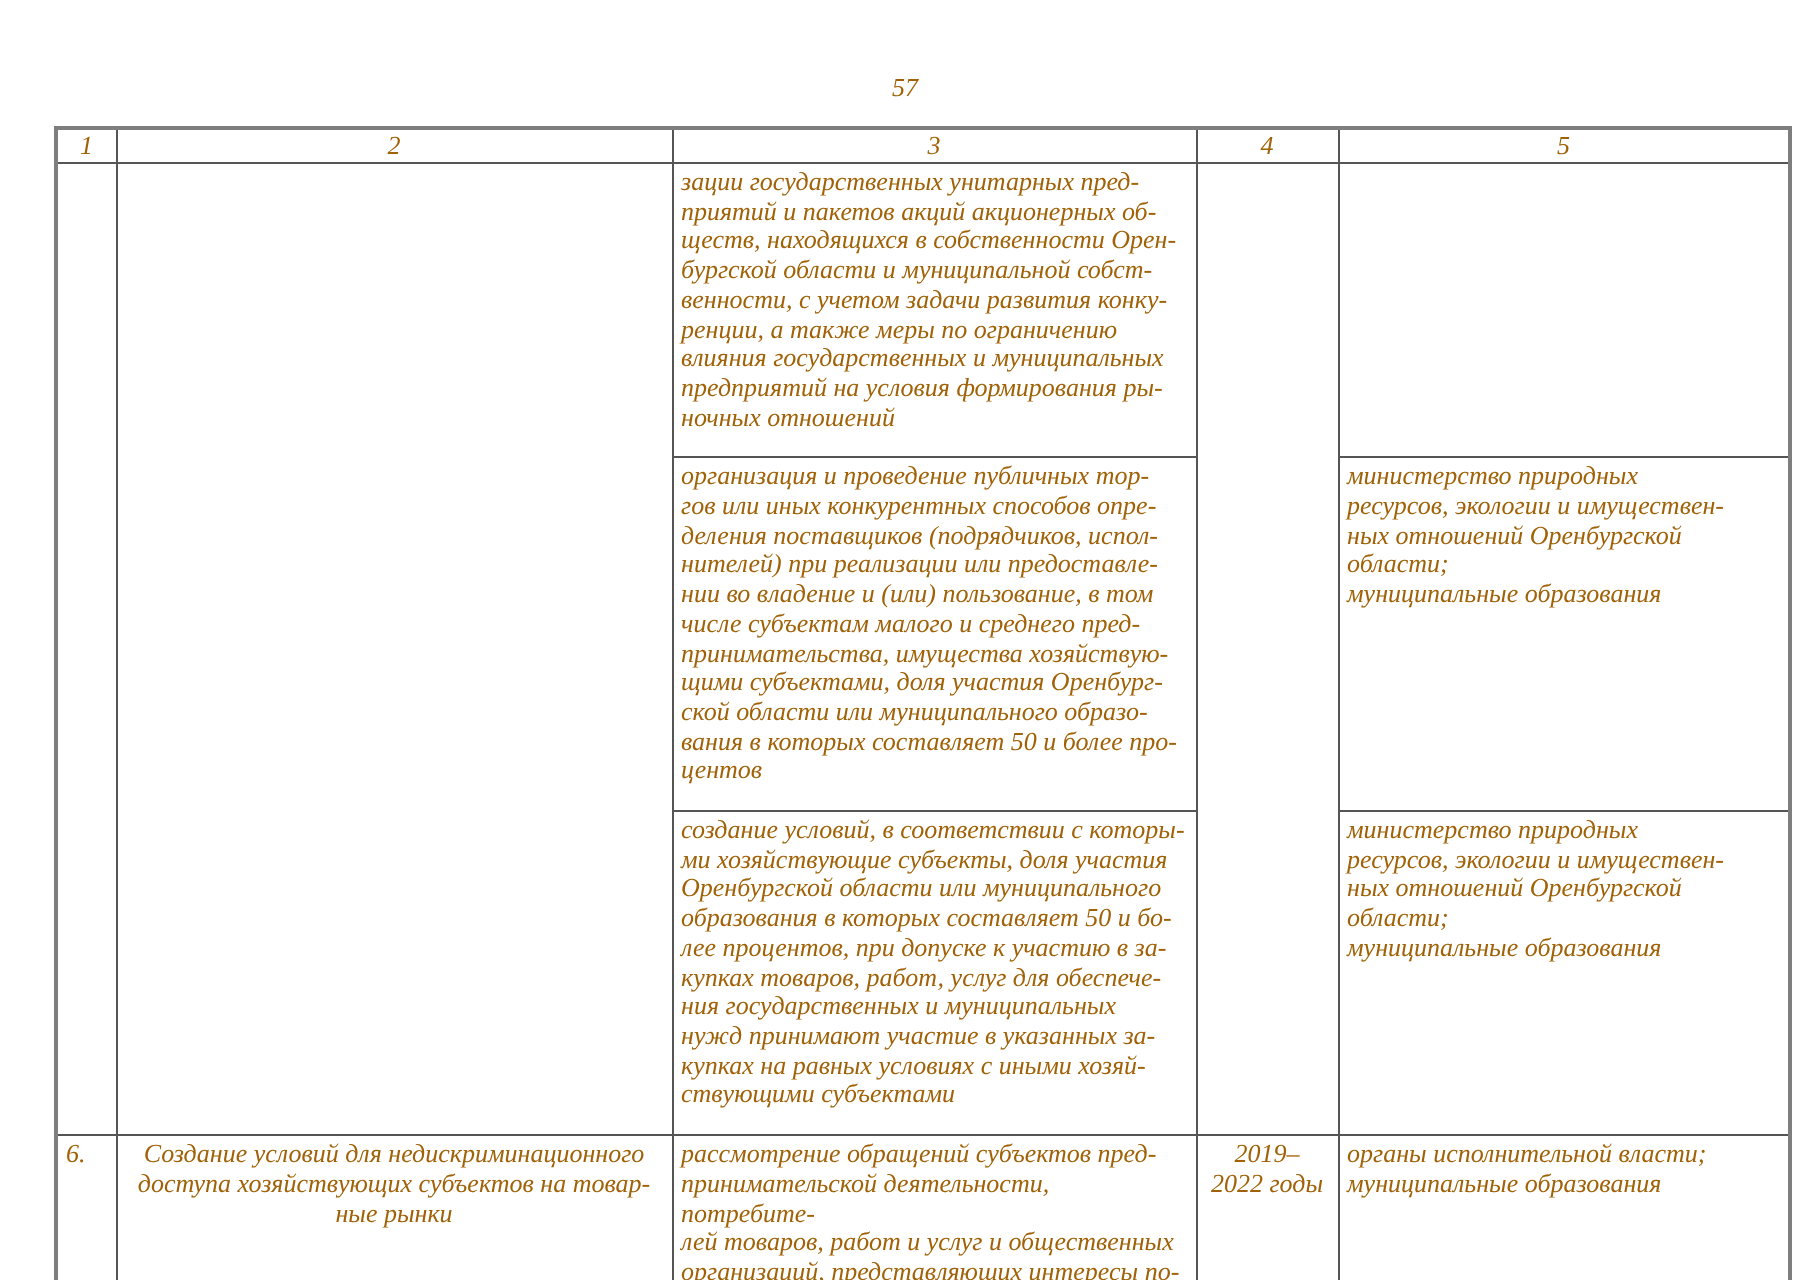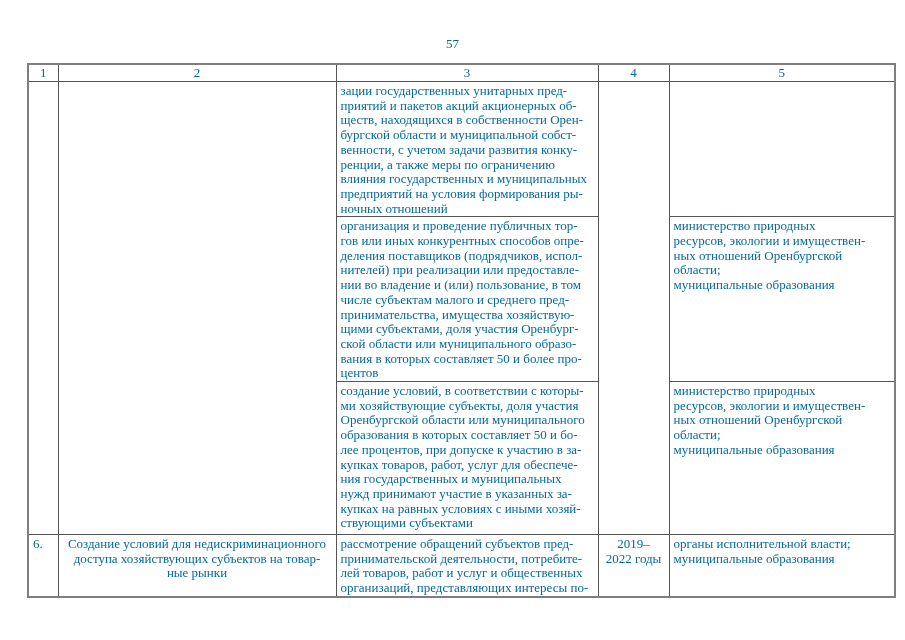--- a/index.html
+++ b/index.html
@@ -6,22 +6,23 @@
     margin: 0;
     padding: 0;
     background: #ffffff;
   }
   .page {
     position: relative;
     width: 905px;
     height: 640px;
     background: #ffffff;
     font-family: "Liberation Serif", "DejaVu Serif", serif;
-    color: #0369a1;
+    color: #a16207;
     overflow: hidden;
+    font-style: italic;
   }
   .page-number {
     position: absolute;
     top: 36px;
     left: 0;
     right: 0;
     text-align: center;
     font-size: 13px;
     line-height: 15px;
   }
@@ -30,21 +31,21 @@
     left: 27px;
     top: 63px;
     width: 867px;
     border-collapse: collapse;
     table-layout: fixed;
     border: 2px solid #7e7e7e;
   }
   table.doc-table td {
     border: 1px solid #555555;
     vertical-align: top;
-    padding: 2px 4px 0 4px;
+    padding: 2px 4px 12px 4px;
     font-size: 13px;
     line-height: 14.7px;
     white-space: pre-line;
     overflow: hidden;
   }
   tr.head-row { height: 17px; }
   tr.row-a { height: 134px; }
   tr.row-b { height: 163px; }
   tr.row-c { height: 153px; }
   tr.row-6 { height: 61px; }

